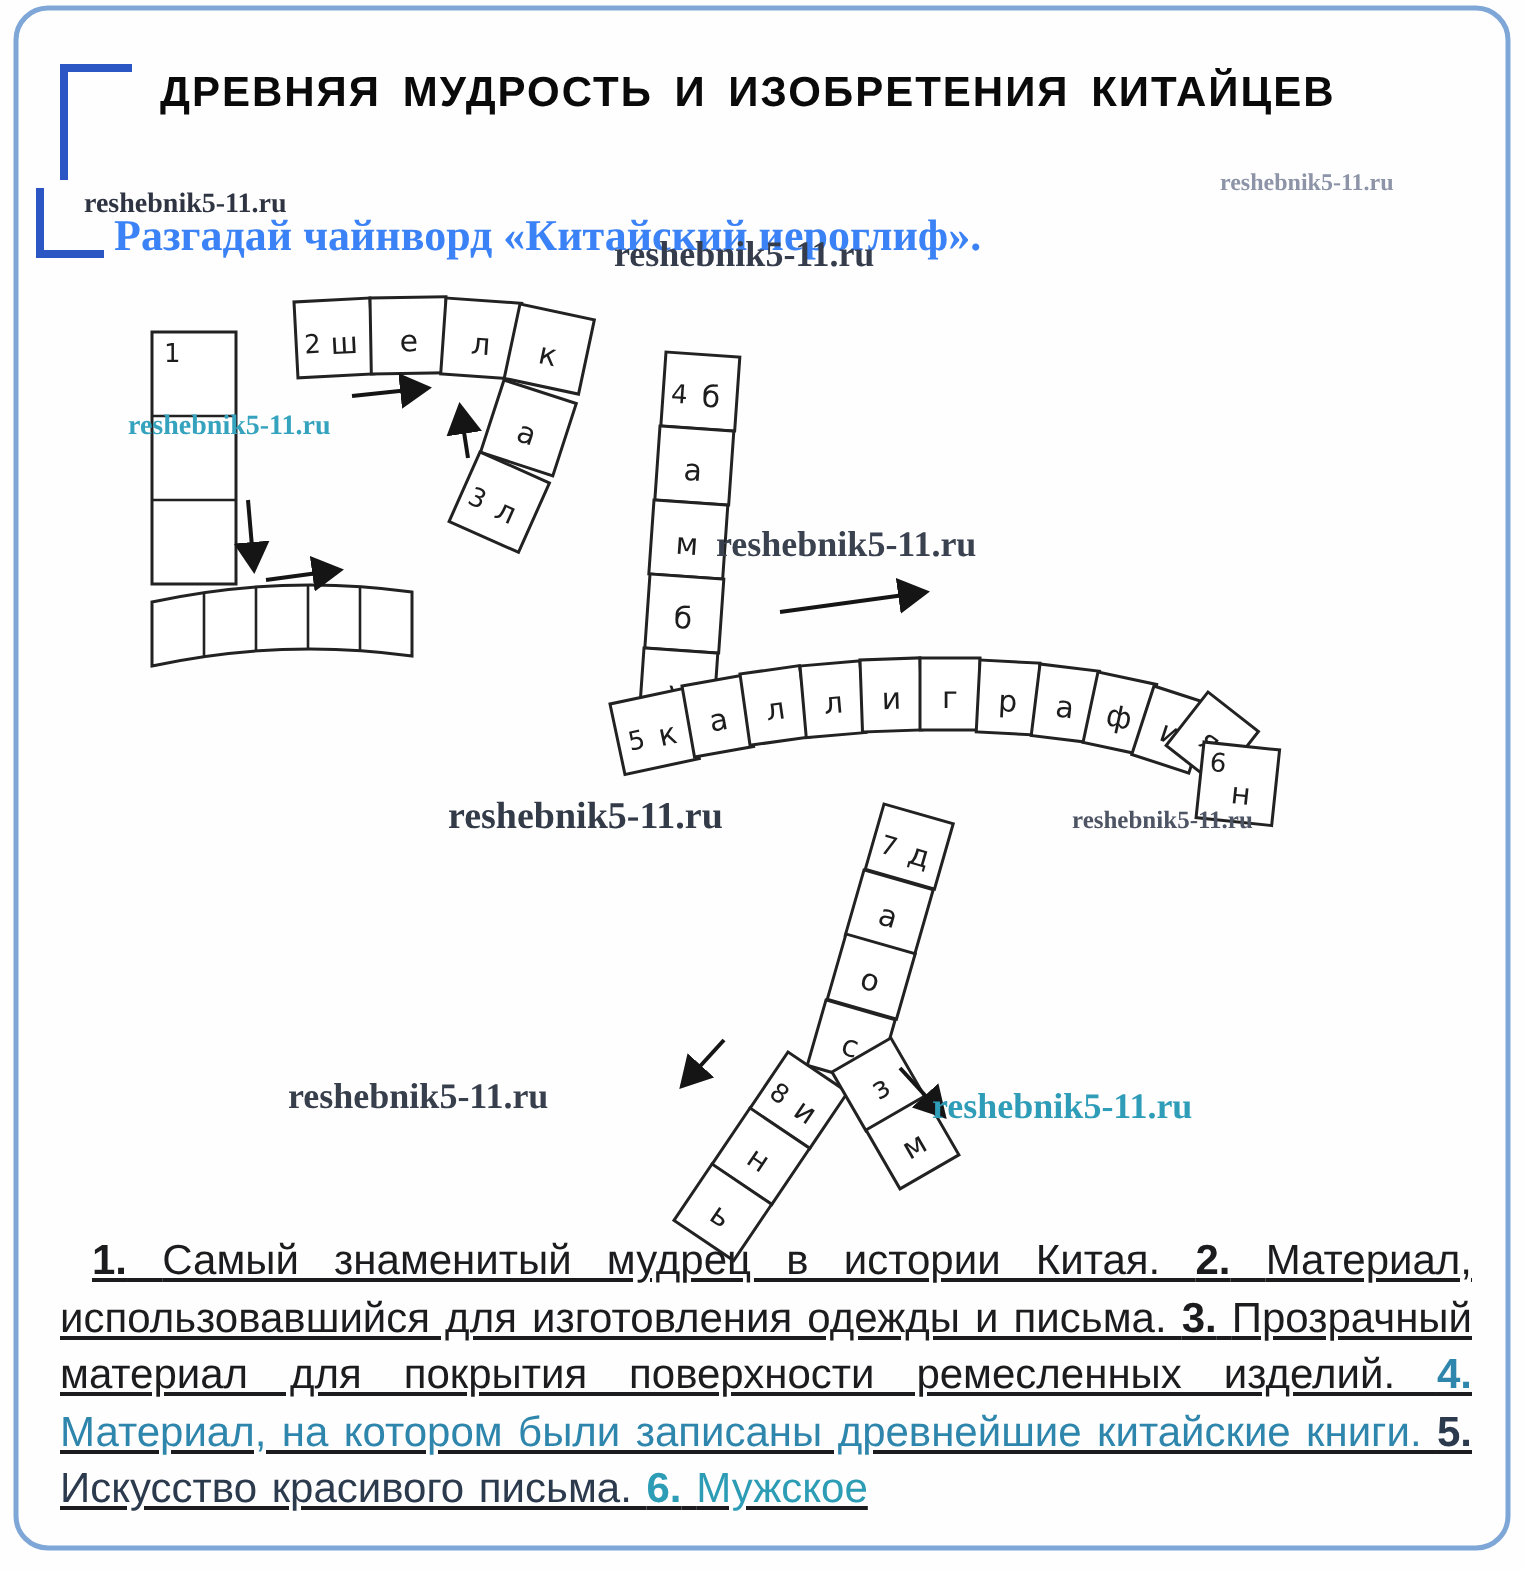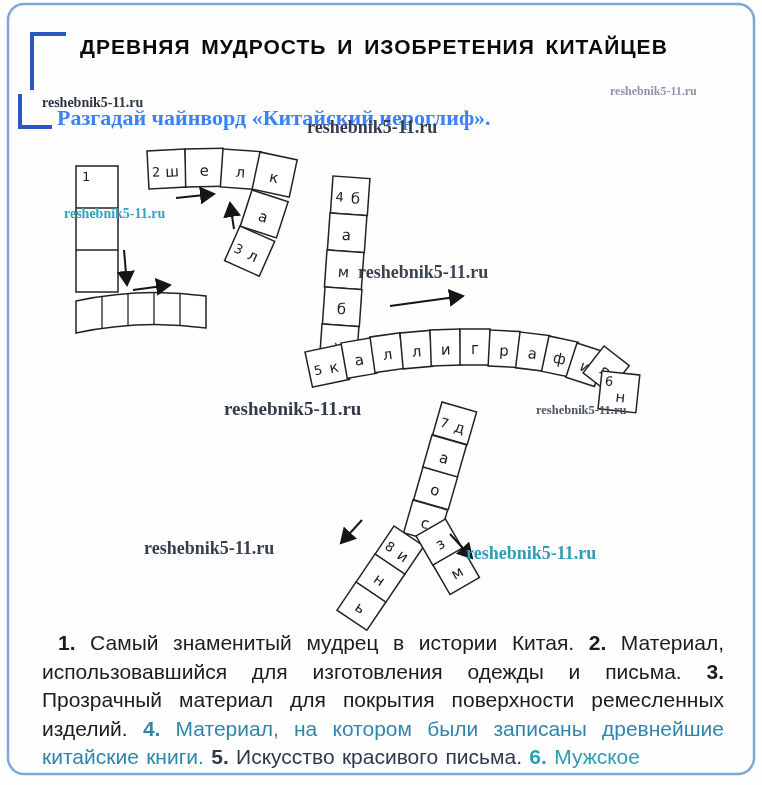--- a/index.html
+++ b/index.html
@@ -13,23 +13,23 @@
   .wm{position:absolute;z-index:3;font-family:"Liberation Serif",serif;font-weight:700;white-space:nowrap;}
   .wm1{left:42px;top:95px;font-size:14px;color:#2e3442;}
   .wm2{left:610px;top:84px;font-size:12px;color:#8d94a8;}
   .wm3{left:307px;top:117px;font-size:18px;color:#353c4b;}
   .wm4{left:64px;top:206px;font-size:14px;color:#35a3bd;}
   .wm5{left:358px;top:262px;font-size:18px;color:#3a414f;}
   .wm6{left:224px;top:398px;font-size:19px;color:#333a48;}
   .wm7{left:536px;top:403px;font-size:12.5px;color:#4d5464;}
   .wm8{left:144px;top:538px;font-size:18px;color:#373e4c;}
   .wm9{left:466px;top:543px;font-size:18px;color:#2f9db8;}
-  .clues{position:absolute;left:30px;right:26px;top:617px;z-index:2;margin:12px;
+  .clues{position:absolute;left:30px;right:26px;top:617px;z-index:2;margin:0;
      text-align:justify;text-indent:16px;font:21px/28.5px "Liberation Sans",sans-serif;
-     color:#1c1c1e;word-spacing:1.5px;}
+     color:#1c1c1e;word-spacing:1.5px;text-decoration:underline;}
   .num{font-weight:700;}
   .blue{color:#2f86ad;} .navy{color:#2c3a4e;} .teal{color:#2d9cb5;}
   
   .frame{fill:none;stroke:#7ea6d6;stroke-width:2.5;}
   .bracket{fill:none;stroke:#2b57c4;stroke-width:4;stroke-linecap:square;}
   .cell{fill:#fff;stroke:#222;stroke-width:1.5;}
   .cl{stroke:#222;stroke-width:1.3;}
   .arrow{stroke:#151515;stroke-width:2;fill:none;marker-end:url(#ah);}
   .lbl{font:13px "DejaVu Sans",sans-serif;fill:#1d1d1d;}
   .ltr{font:15px "DejaVu Sans",sans-serif;fill:#1d1d1d;text-anchor:middle;}

